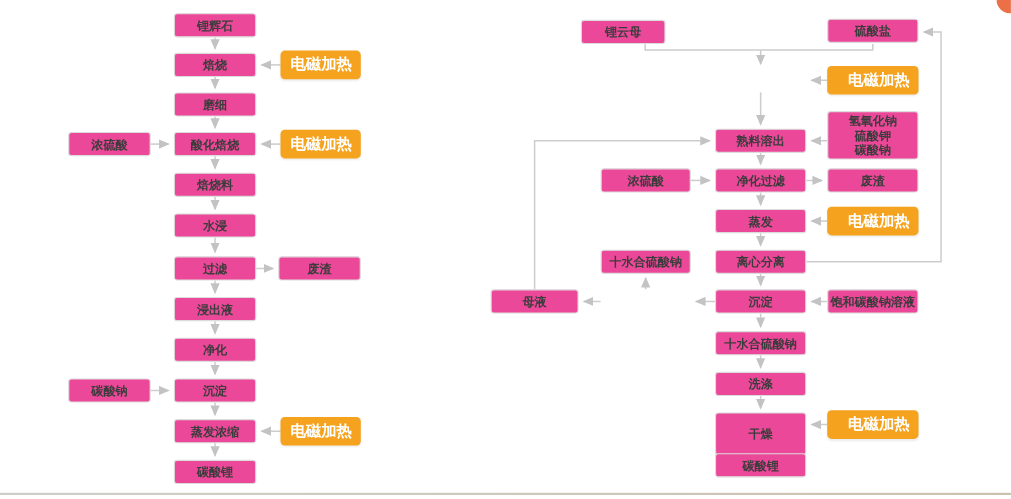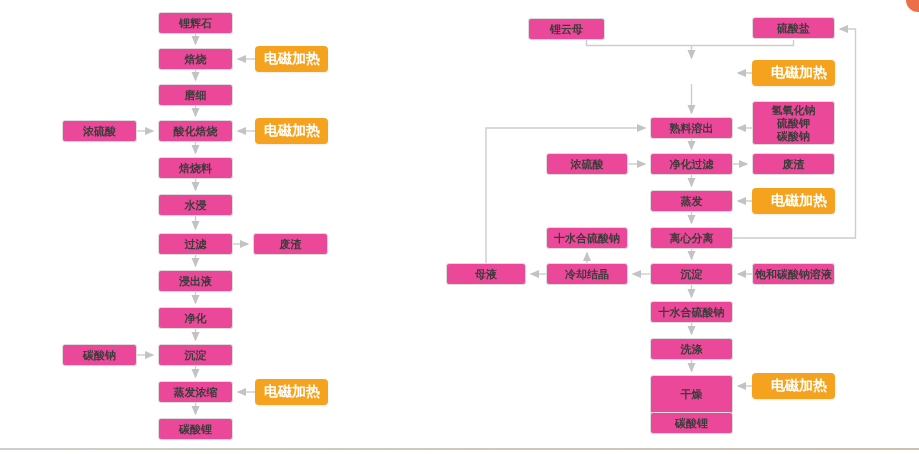--- a/index.html
+++ b/index.html
@@ -127,21 +127,20 @@
 硫酸钾
 碳酸钠</div>
   <div class="node" style="left:650px;top:153px;width:83px;height:22px">净化过滤</div>
   <div class="node" style="left:546px;top:153px;width:82px;height:22px">浓硫酸</div>
   <div class="node" style="left:752px;top:153px;width:83px;height:22px">废渣</div>
   <div class="node" style="left:650px;top:227px;width:83px;height:22px">离心分离</div>
   <div class="node" style="left:650px;top:190px;width:83px;height:22px">蒸发</div>
   <div class="node" style="left:546px;top:227px;width:82px;height:22px">十水合硫酸钠</div>
   <div class="node" style="left:650px;top:263px;width:83px;height:22px">沉淀</div>
   <div class="node" style="left:752px;top:263px;width:83px;height:22px">饱和碳酸钠溶液</div>
-  <div class="node" style="left:546px;top:263px;width:82px;height:22px">冷却结晶</div>
   <div class="node" style="left:446px;top:263px;width:80px;height:22px">母液</div>
   <div class="node" style="left:650px;top:301px;width:83px;height:22px">十水合硫酸钠</div>
   <div class="node" style="left:650px;top:338px;width:83px;height:22px">洗涤</div>
   <div class="node" style="left:650px;top:375px;width:83px;height:39px">干燥</div>
   <div class="node" style="left:650px;top:412px;width:83px;height:22px">碳酸锂</div>
   <div class="heat" style="left:752px;top:60px;width:83px;height:26px">电磁加热</div>
   <div class="heat" style="left:752px;top:188px;width:83px;height:26px">电磁加热</div>
   <div class="heat" style="left:752px;top:373px;width:83px;height:26px">电磁加热</div>
 
   <div class="corner-wedge"></div>

